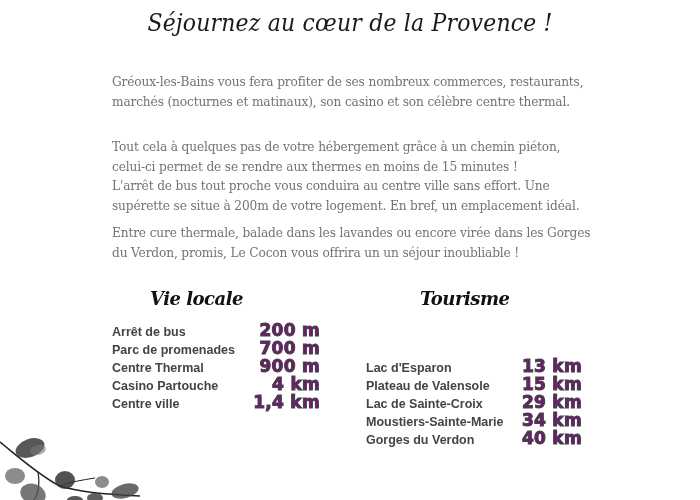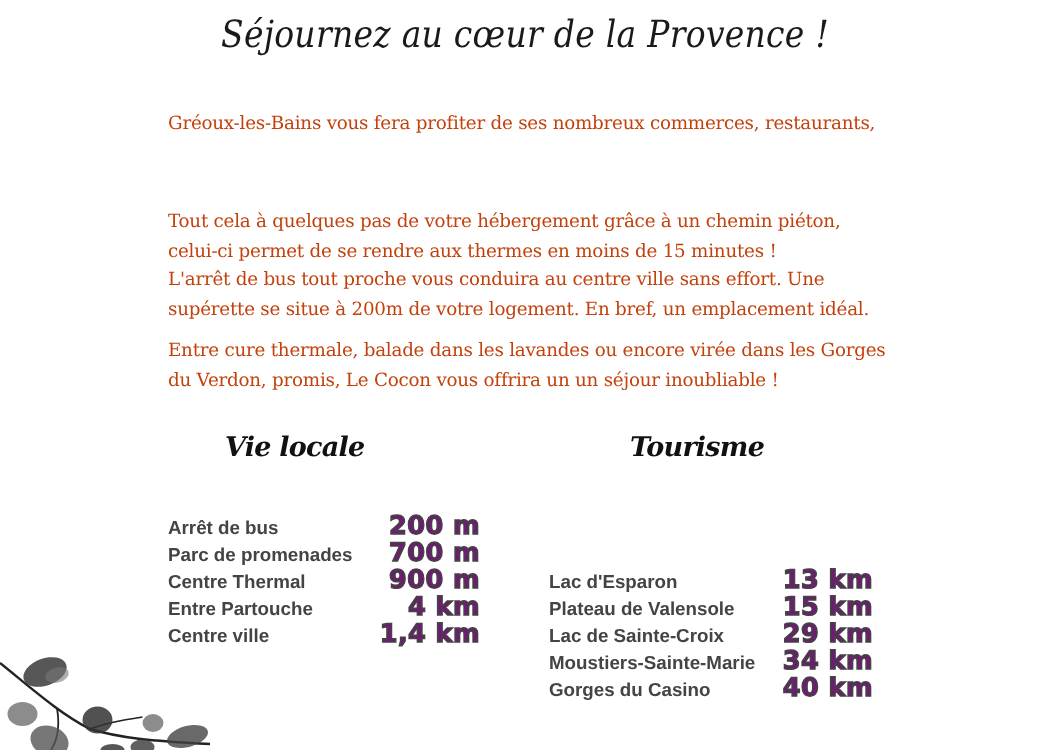--- a/index.html
+++ b/index.html
@@ -7,56 +7,57 @@
       width: 700px; height: 500px; background: #ffffff; position: relative; overflow: hidden;
       font-family: "DejaVu Serif", serif; color: #2a2a2a;
     }
     .title {
       position: absolute; left: 0; top: 8px; width: 700px; text-align: center;
       font-family: "DejaVu Serif", serif; font-size: 25px; font-style: italic;
       color: #1a1a1a; letter-spacing: 0.2px; transform: scaleX(0.88);
     }
     .para {
       position: absolute; left: 112px; width: 500px;
-      font-family: "DejaVu Serif", serif; font-size: 12.2px; line-height: 19.5px; color: #c2410c;
+      font-family: "DejaVu Serif", serif; font-size: 12.2px; line-height: 19.5px; color: #737373;
       letter-spacing: -0.15px;
     }
     .p1 { top: 73px; }
     .p2 { top: 138px; }
     .p3 { top: 224px; }
     .para span { display: block; white-space: nowrap; }
 
     .section-title {
       position: absolute; top: 288px; font-family: "DejaVu Serif", serif; font-style: italic;
       font-weight: bold; font-size: 18px; color: #111; letter-spacing: -0.5px;
     }
     .st-left { left: 150px; }
     .st-right { left: 420px; }
 
-    .list { position: absolute; top: 343px; text-align: center; }
+    .list { position: absolute; top: 322px; text-align: center; }
     .list-left { left: 112px; width: 208px; }
     .list-right { left: 366px; width: 216px; margin-top: 36px; }
     .row { display: flex; justify-content: space-between; align-items: baseline; height: 18px; }
     .row .label {
       font-family: "Liberation Sans", sans-serif; font-weight: bold; font-size: 12.5px; color: #444;
     }
     .row .value {
       font-family: "DejaVu Sans", sans-serif; font-weight: bold; font-size: 17px; color: #701a75;
       -webkit-text-stroke: 1px #444; letter-spacing: 0.3px; line-height: 17px;
       text-shadow: 0 0 0 #555;
     }
     .leaves { position: absolute; left: 0; top: 428px; width: 140px; height: 72px; }
   </style>
 </head>
 <body>
 
 <div class="title">Séjournez au cœur de la Provence !</div>
 
 <div class="para p1">
   <span>Gréoux-les-Bains vous fera profiter de ses nombreux commerces, restaurants,</span>
+  <span>marchés (nocturnes et matinaux), son casino et son célèbre centre thermal.</span>
 </div>
 <div class="para p2">
   <span>Tout cela à quelques pas de votre hébergement grâce à un chemin piéton,</span>
   <span>celui-ci permet de se rendre aux thermes en moins de 15 minutes !</span>
   <span>L'arrêt de bus tout proche vous conduira au centre ville sans effort. Une</span>
   <span>supérette se situe à 200m de votre logement. En bref, un emplacement idéal.</span>
 </div>
 <div class="para p3">
   <span>Entre cure thermale, balade dans les lavandes ou encore virée dans les Gorges</span>
   <span>du Verdon, promis, Le Cocon vous offrira un un séjour inoubliable !</span>
@@ -72,21 +73,21 @@
     </div>
   <div class="row">
       <span class="label">Parc de promenades</span>
       <span class="value">700 m</span>
     </div>
   <div class="row">
       <span class="label">Centre Thermal</span>
       <span class="value">900 m</span>
     </div>
   <div class="row">
-      <span class="label">Entre Partouche</span>
+      <span class="label">Casino Partouche</span>
       <span class="value">4 km</span>
     </div>
   <div class="row">
       <span class="label">Centre ville</span>
       <span class="value">1,4 km</span>
     </div>
 </div>
 
 <div class="list list-right">
   <div class="row">
@@ -99,21 +100,21 @@
     </div>
   <div class="row">
       <span class="label">Lac de Sainte-Croix</span>
       <span class="value">29 km</span>
     </div>
   <div class="row">
       <span class="label">Moustiers-Sainte-Marie</span>
       <span class="value">34 km</span>
     </div>
   <div class="row">
-      <span class="label">Gorges du Casino</span>
+      <span class="label">Gorges du Verdon</span>
       <span class="value">40 km</span>
     </div>
 </div>
 
 <svg class="leaves" viewBox="0 0 140 72">
   <path d="M0 14 C 20 30, 40 48, 60 58 C 80 64, 100 66, 140 68" stroke="#222" stroke-width="1.6" fill="none"></path>
   <path d="M38 44 C 40 56, 38 66, 34 72" stroke="#222" stroke-width="1.2" fill="none"></path>
   <path d="M60 58 C 70 54, 82 52, 95 50" stroke="#222" stroke-width="1" fill="none"></path>
   <ellipse cx="30" cy="20" rx="15" ry="9" transform="rotate(-20 30 20)" fill="#3a3a3a" opacity="0.85"></ellipse>
   <ellipse cx="38" cy="22" rx="8" ry="5" transform="rotate(-15 38 22)" fill="#777" opacity="0.6"></ellipse>

